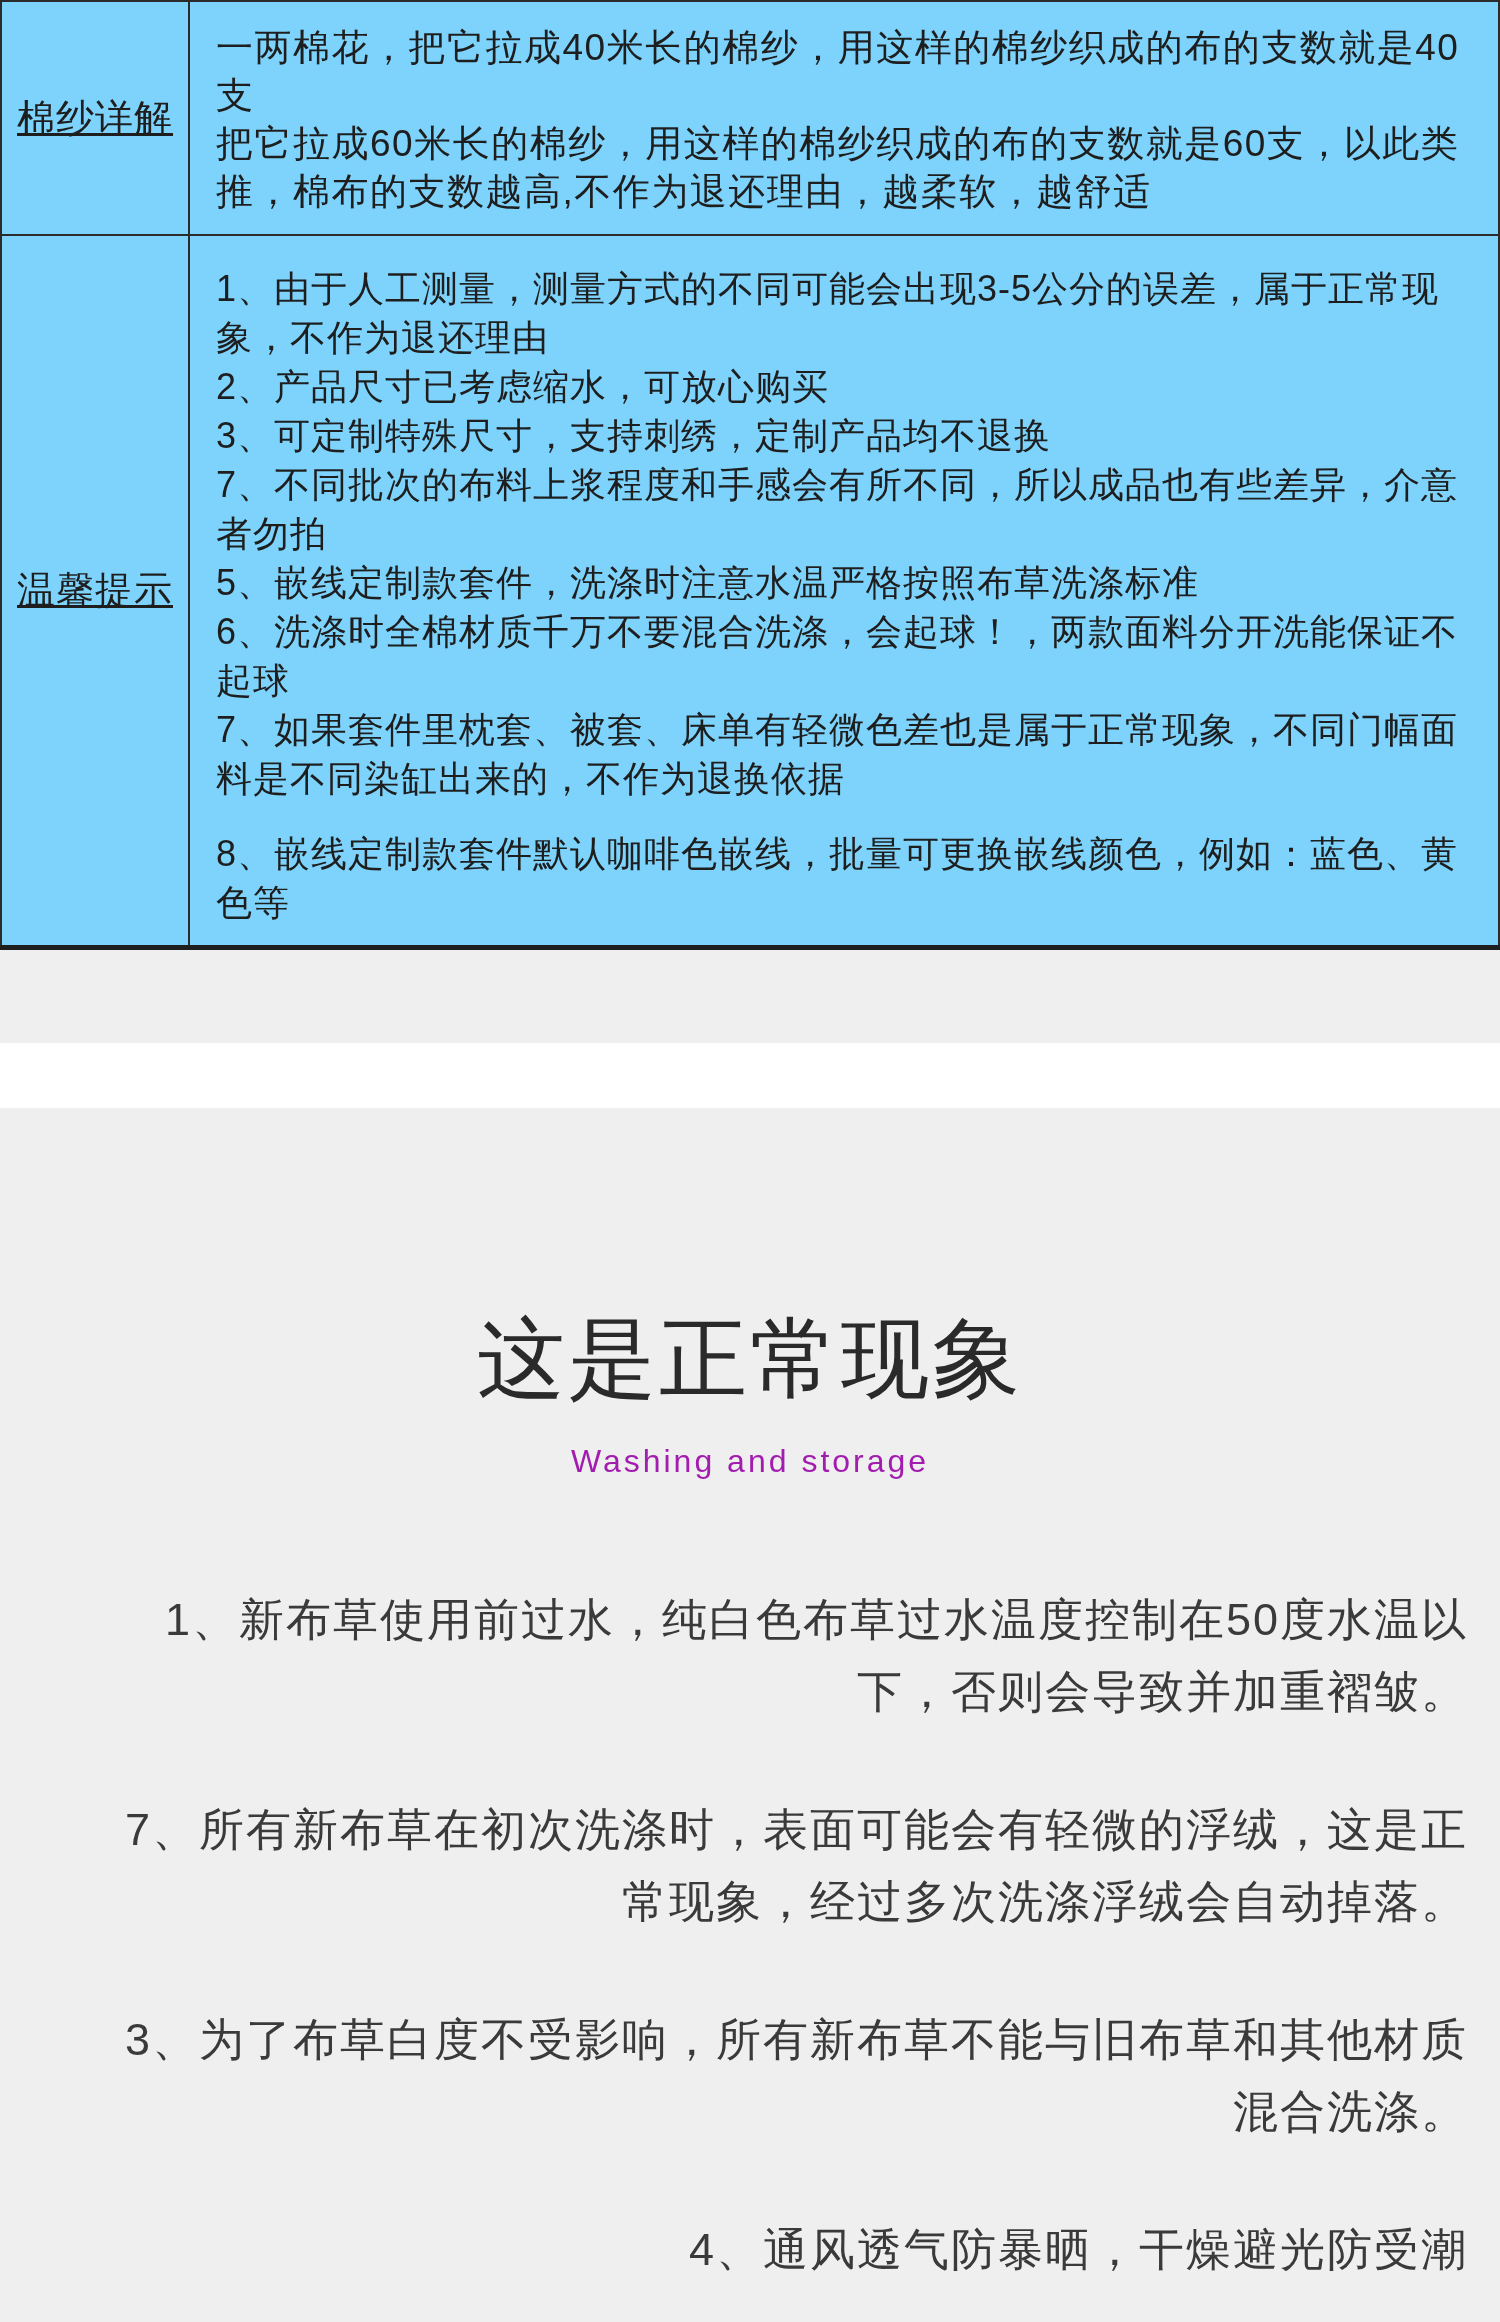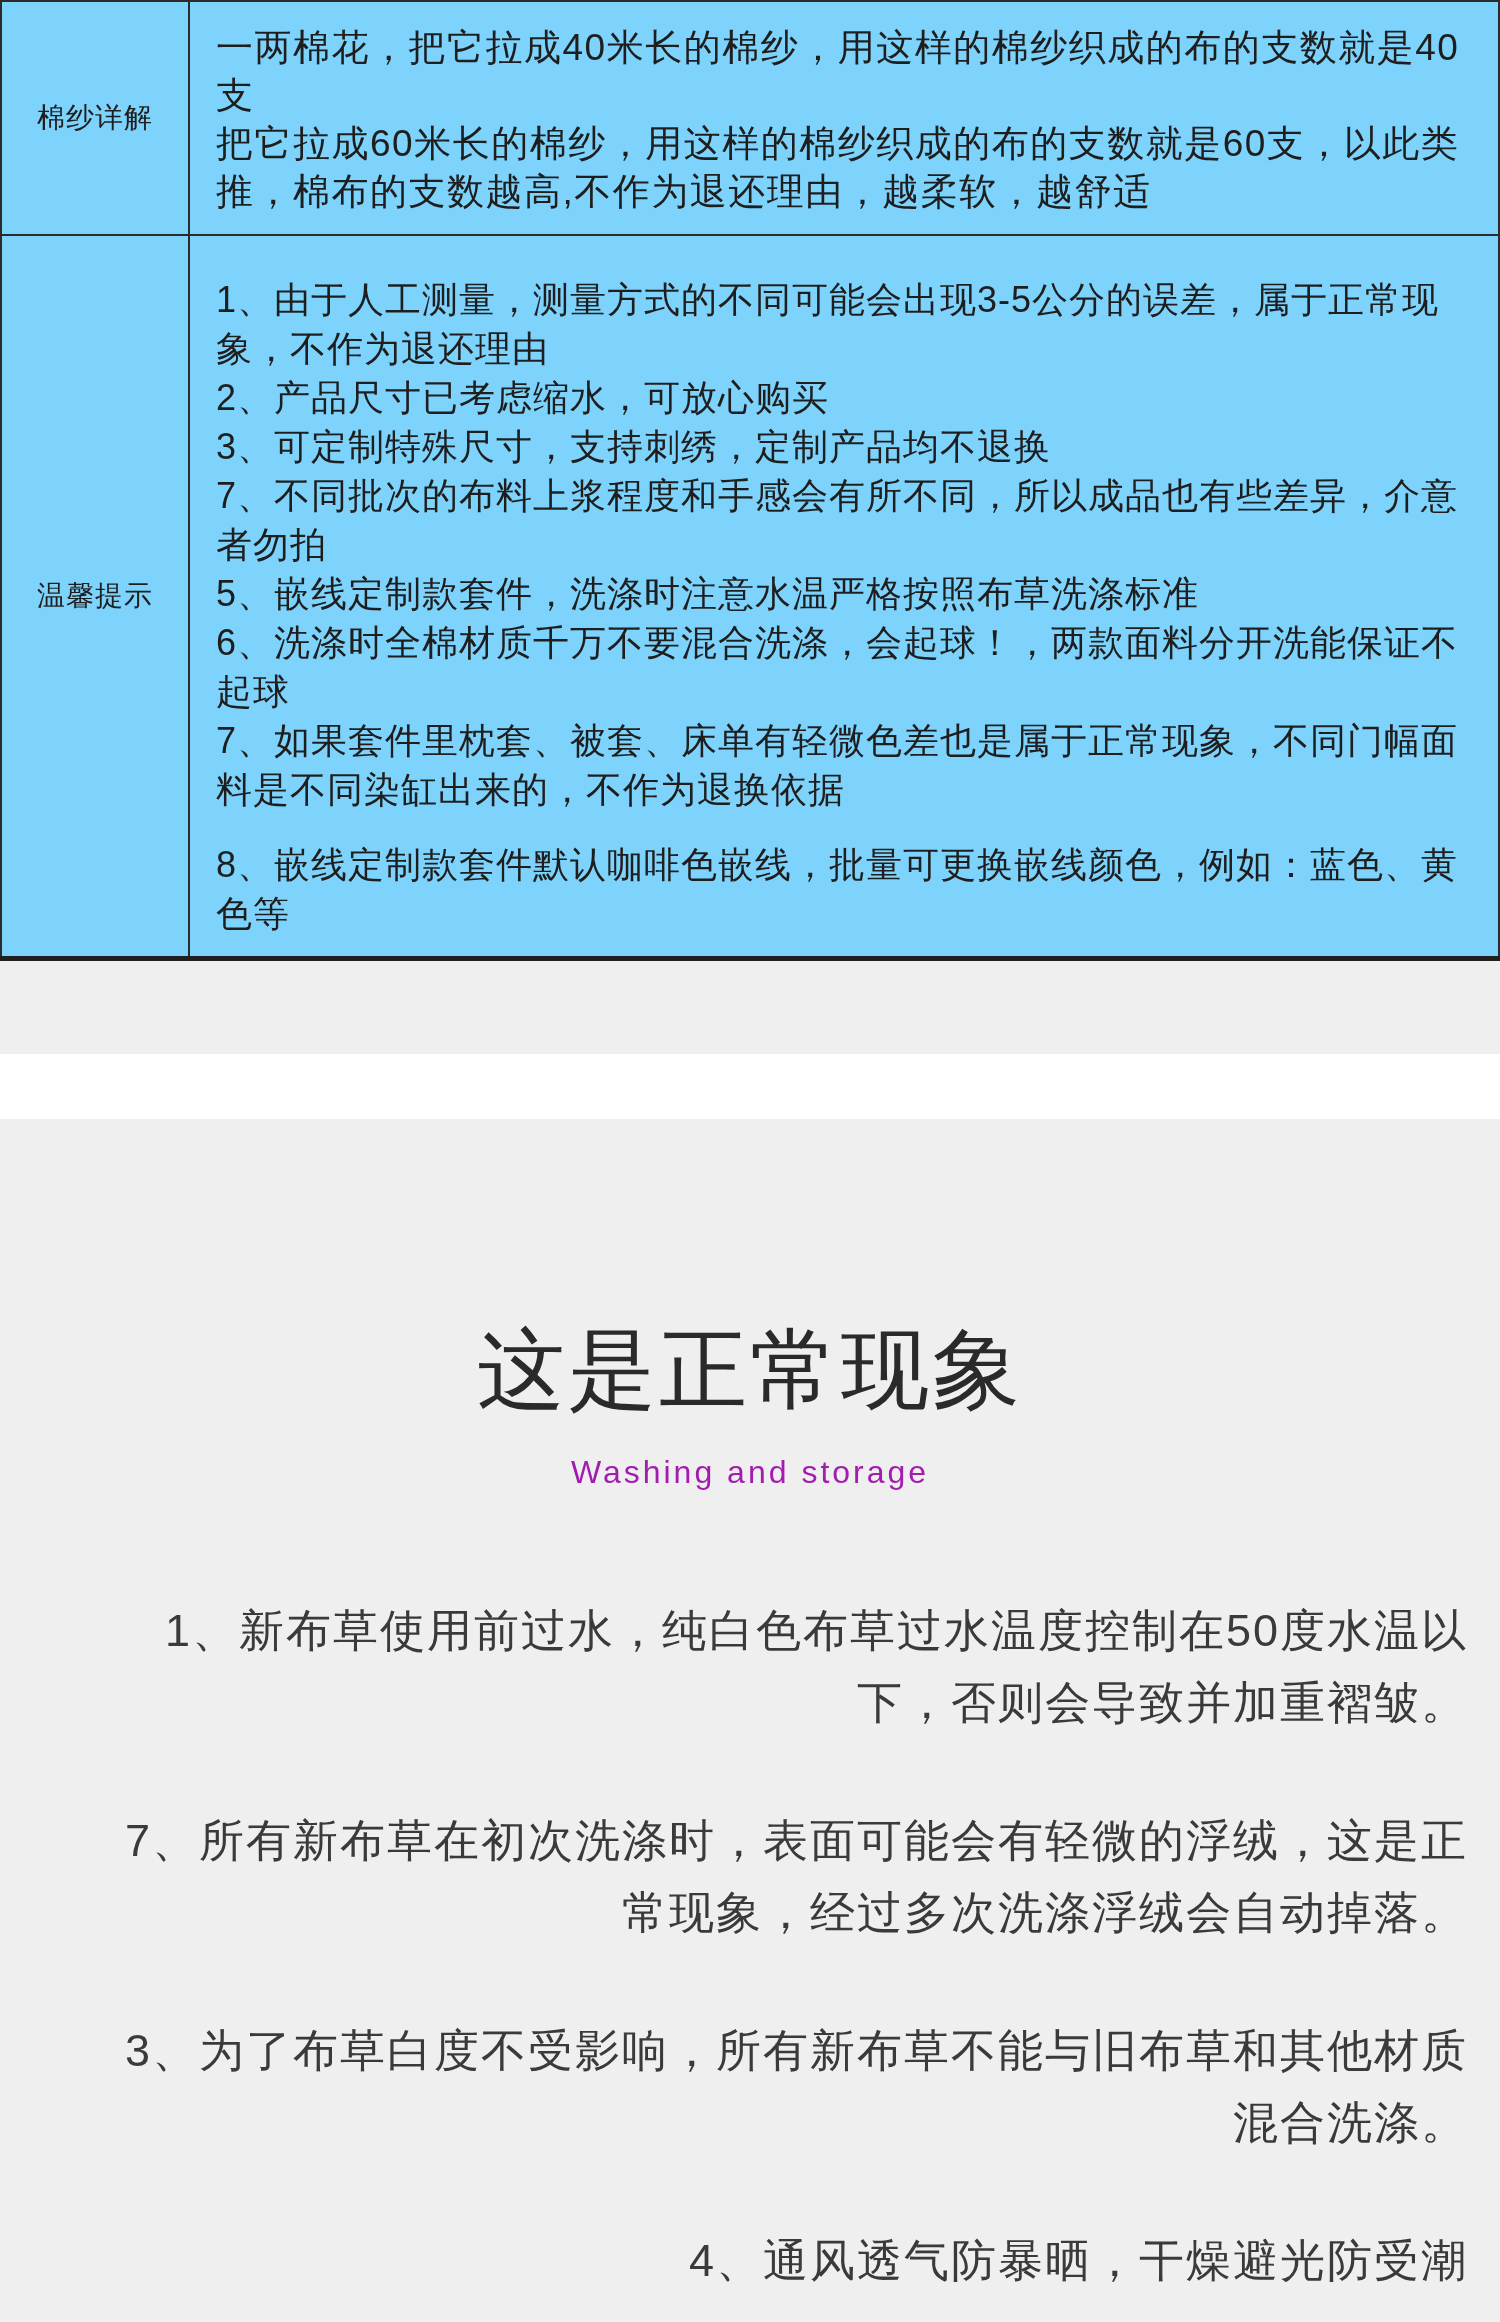--- a/index.html
+++ b/index.html
@@ -29,34 +29,35 @@
     border:2px solid #2b2b2b;
     background:#7dd3fc;
     vertical-align:middle;
   }
   table.spec-table tr:last-child th,
   table.spec-table tr:last-child td{
     border-bottom:5px solid #1f1f1f;
   }
   th.row-label{
     width:178px;
-    font-size:28px;
+    font-size:38px;
     font-weight:400;
     color:#1e1e1e;
     text-align:center;
     letter-spacing:1px;
     padding:0 4px;
+    text-decoration:underline;
   }
   td.row-content{
     padding:22px 8px 18px 26px;
     vertical-align:top;
   }
   tr.row-yarn{height:197px;}
   tr.row-tips{height:553px;}
-  tr.row-tips td.row-content{padding-top:39px;}
+  tr.row-tips td.row-content{padding-top:28px;}
   .spec-par{
     margin:0;
     font-size:37px;
     line-height:48px;
     letter-spacing:1.5px;
     color:#1e1e1e;
   }
   .tip-item{
     margin:0;
     font-size:36px;

